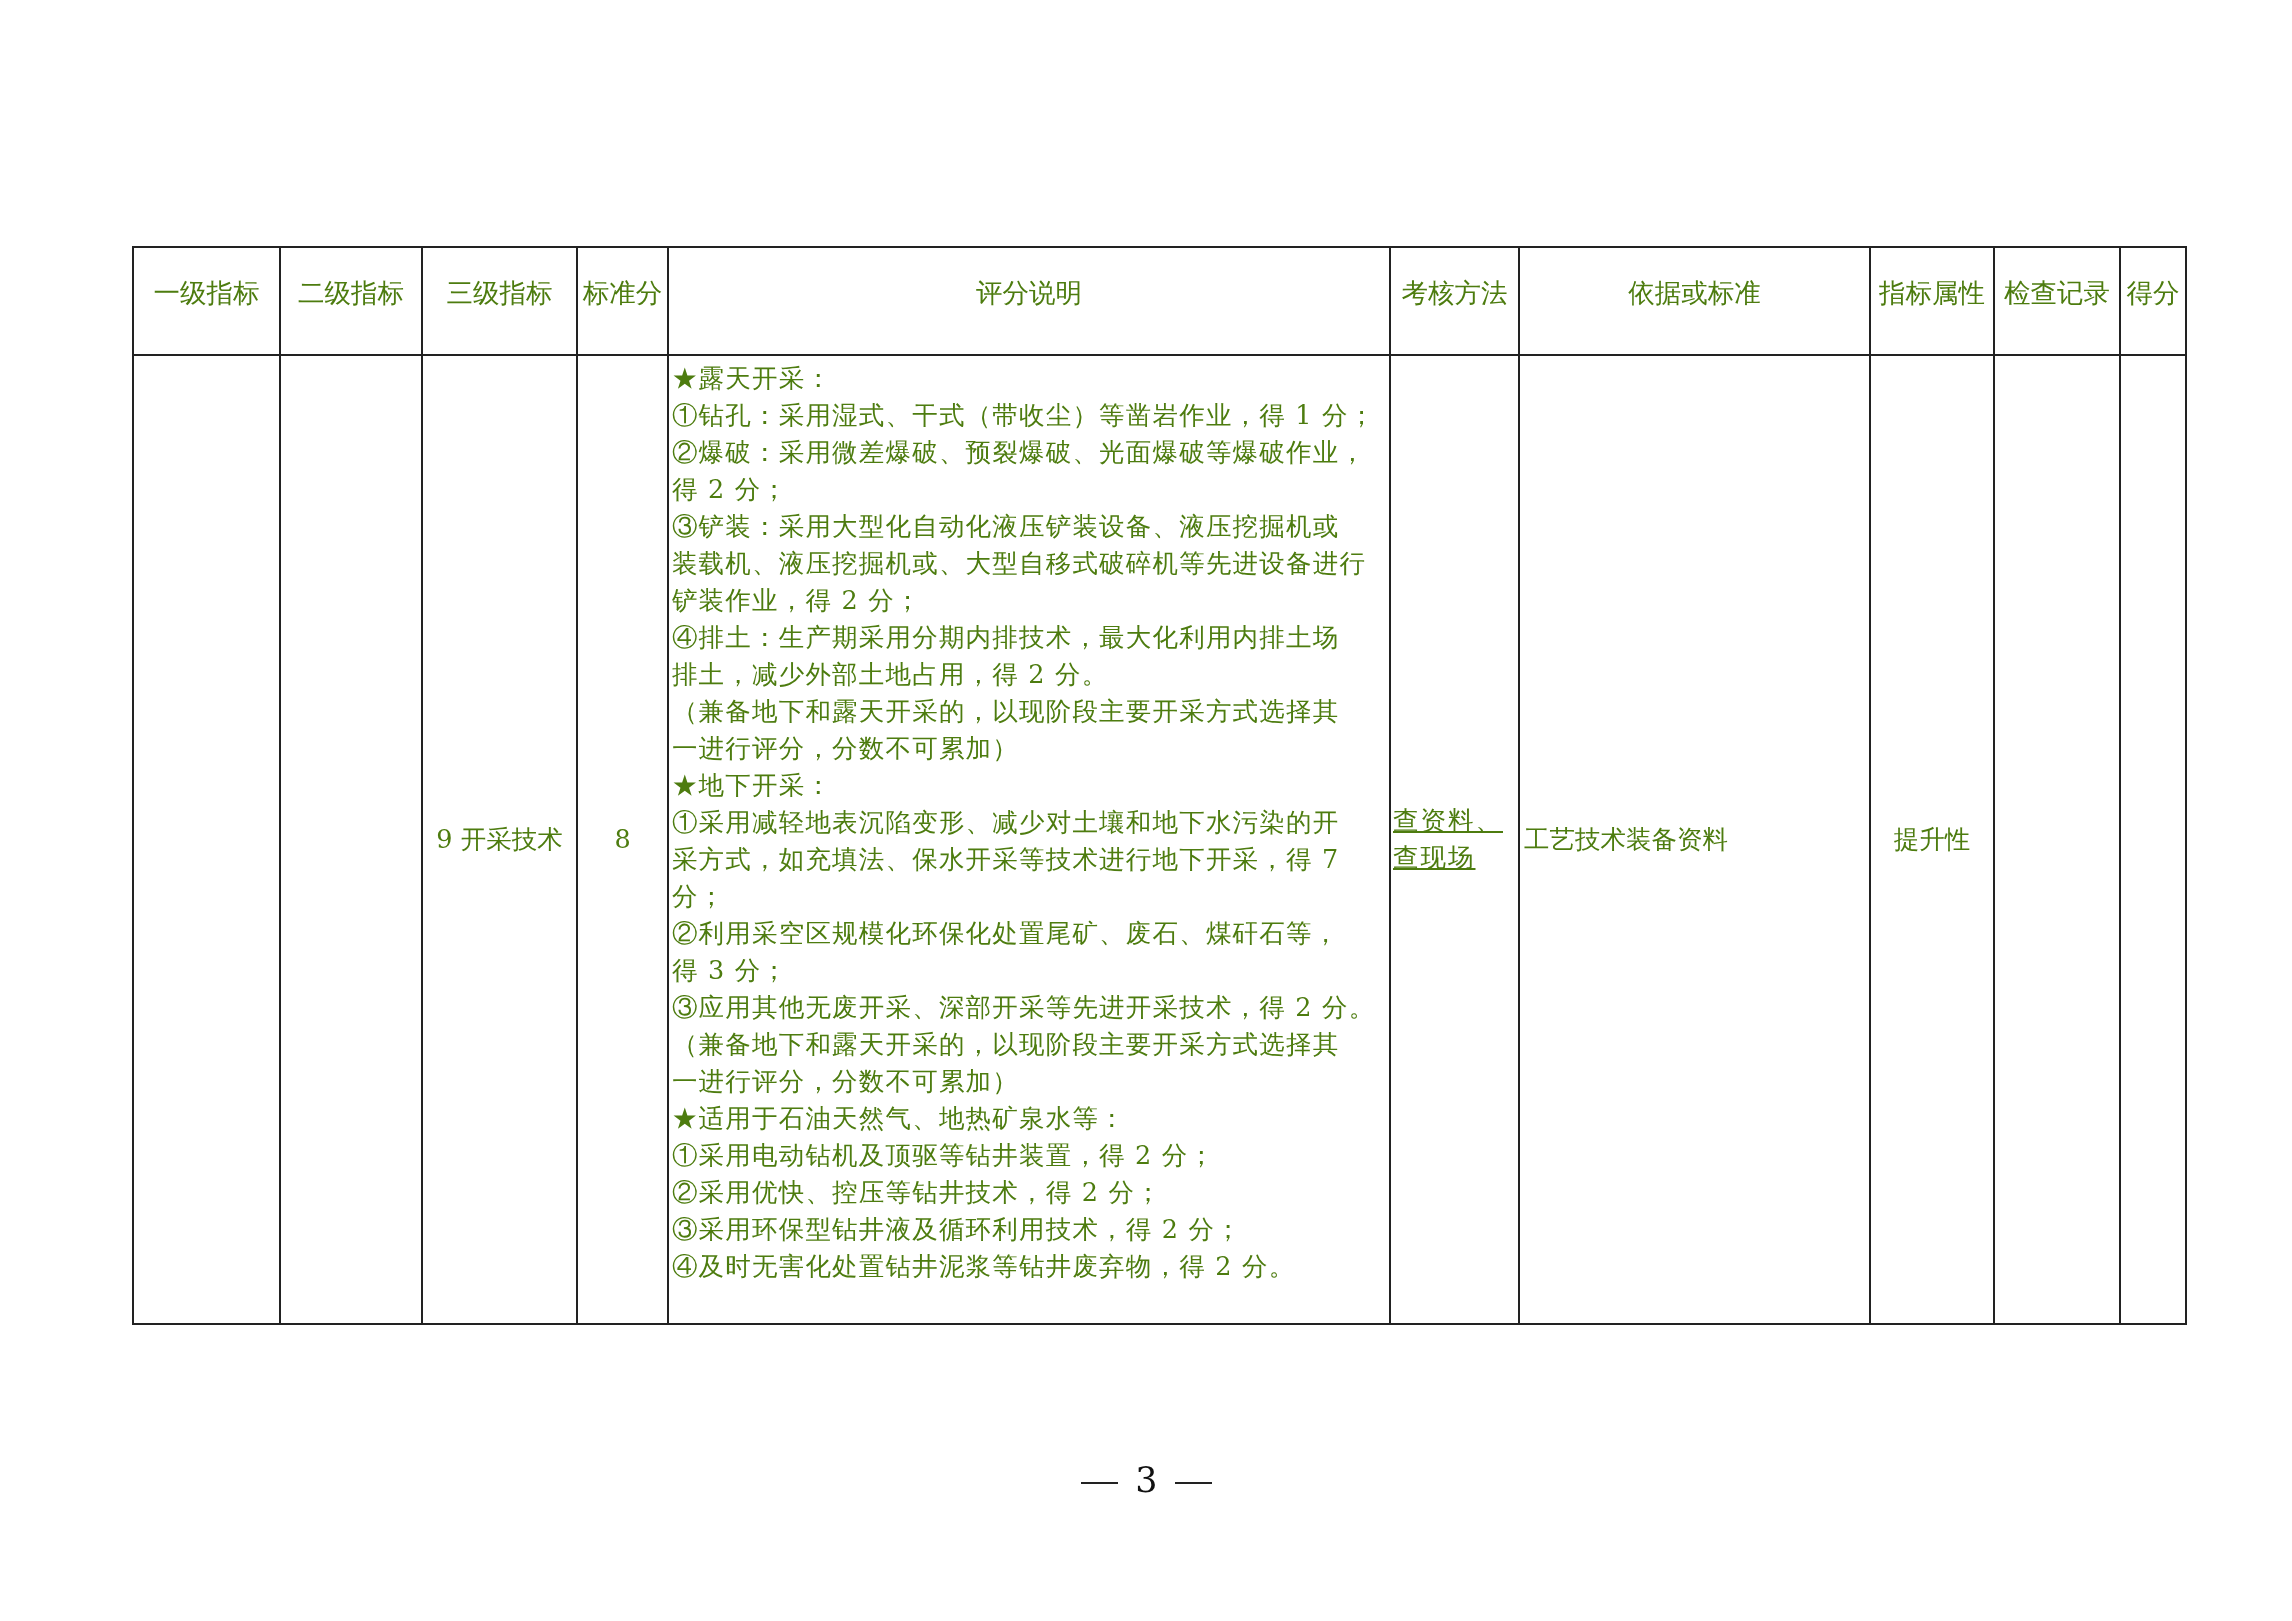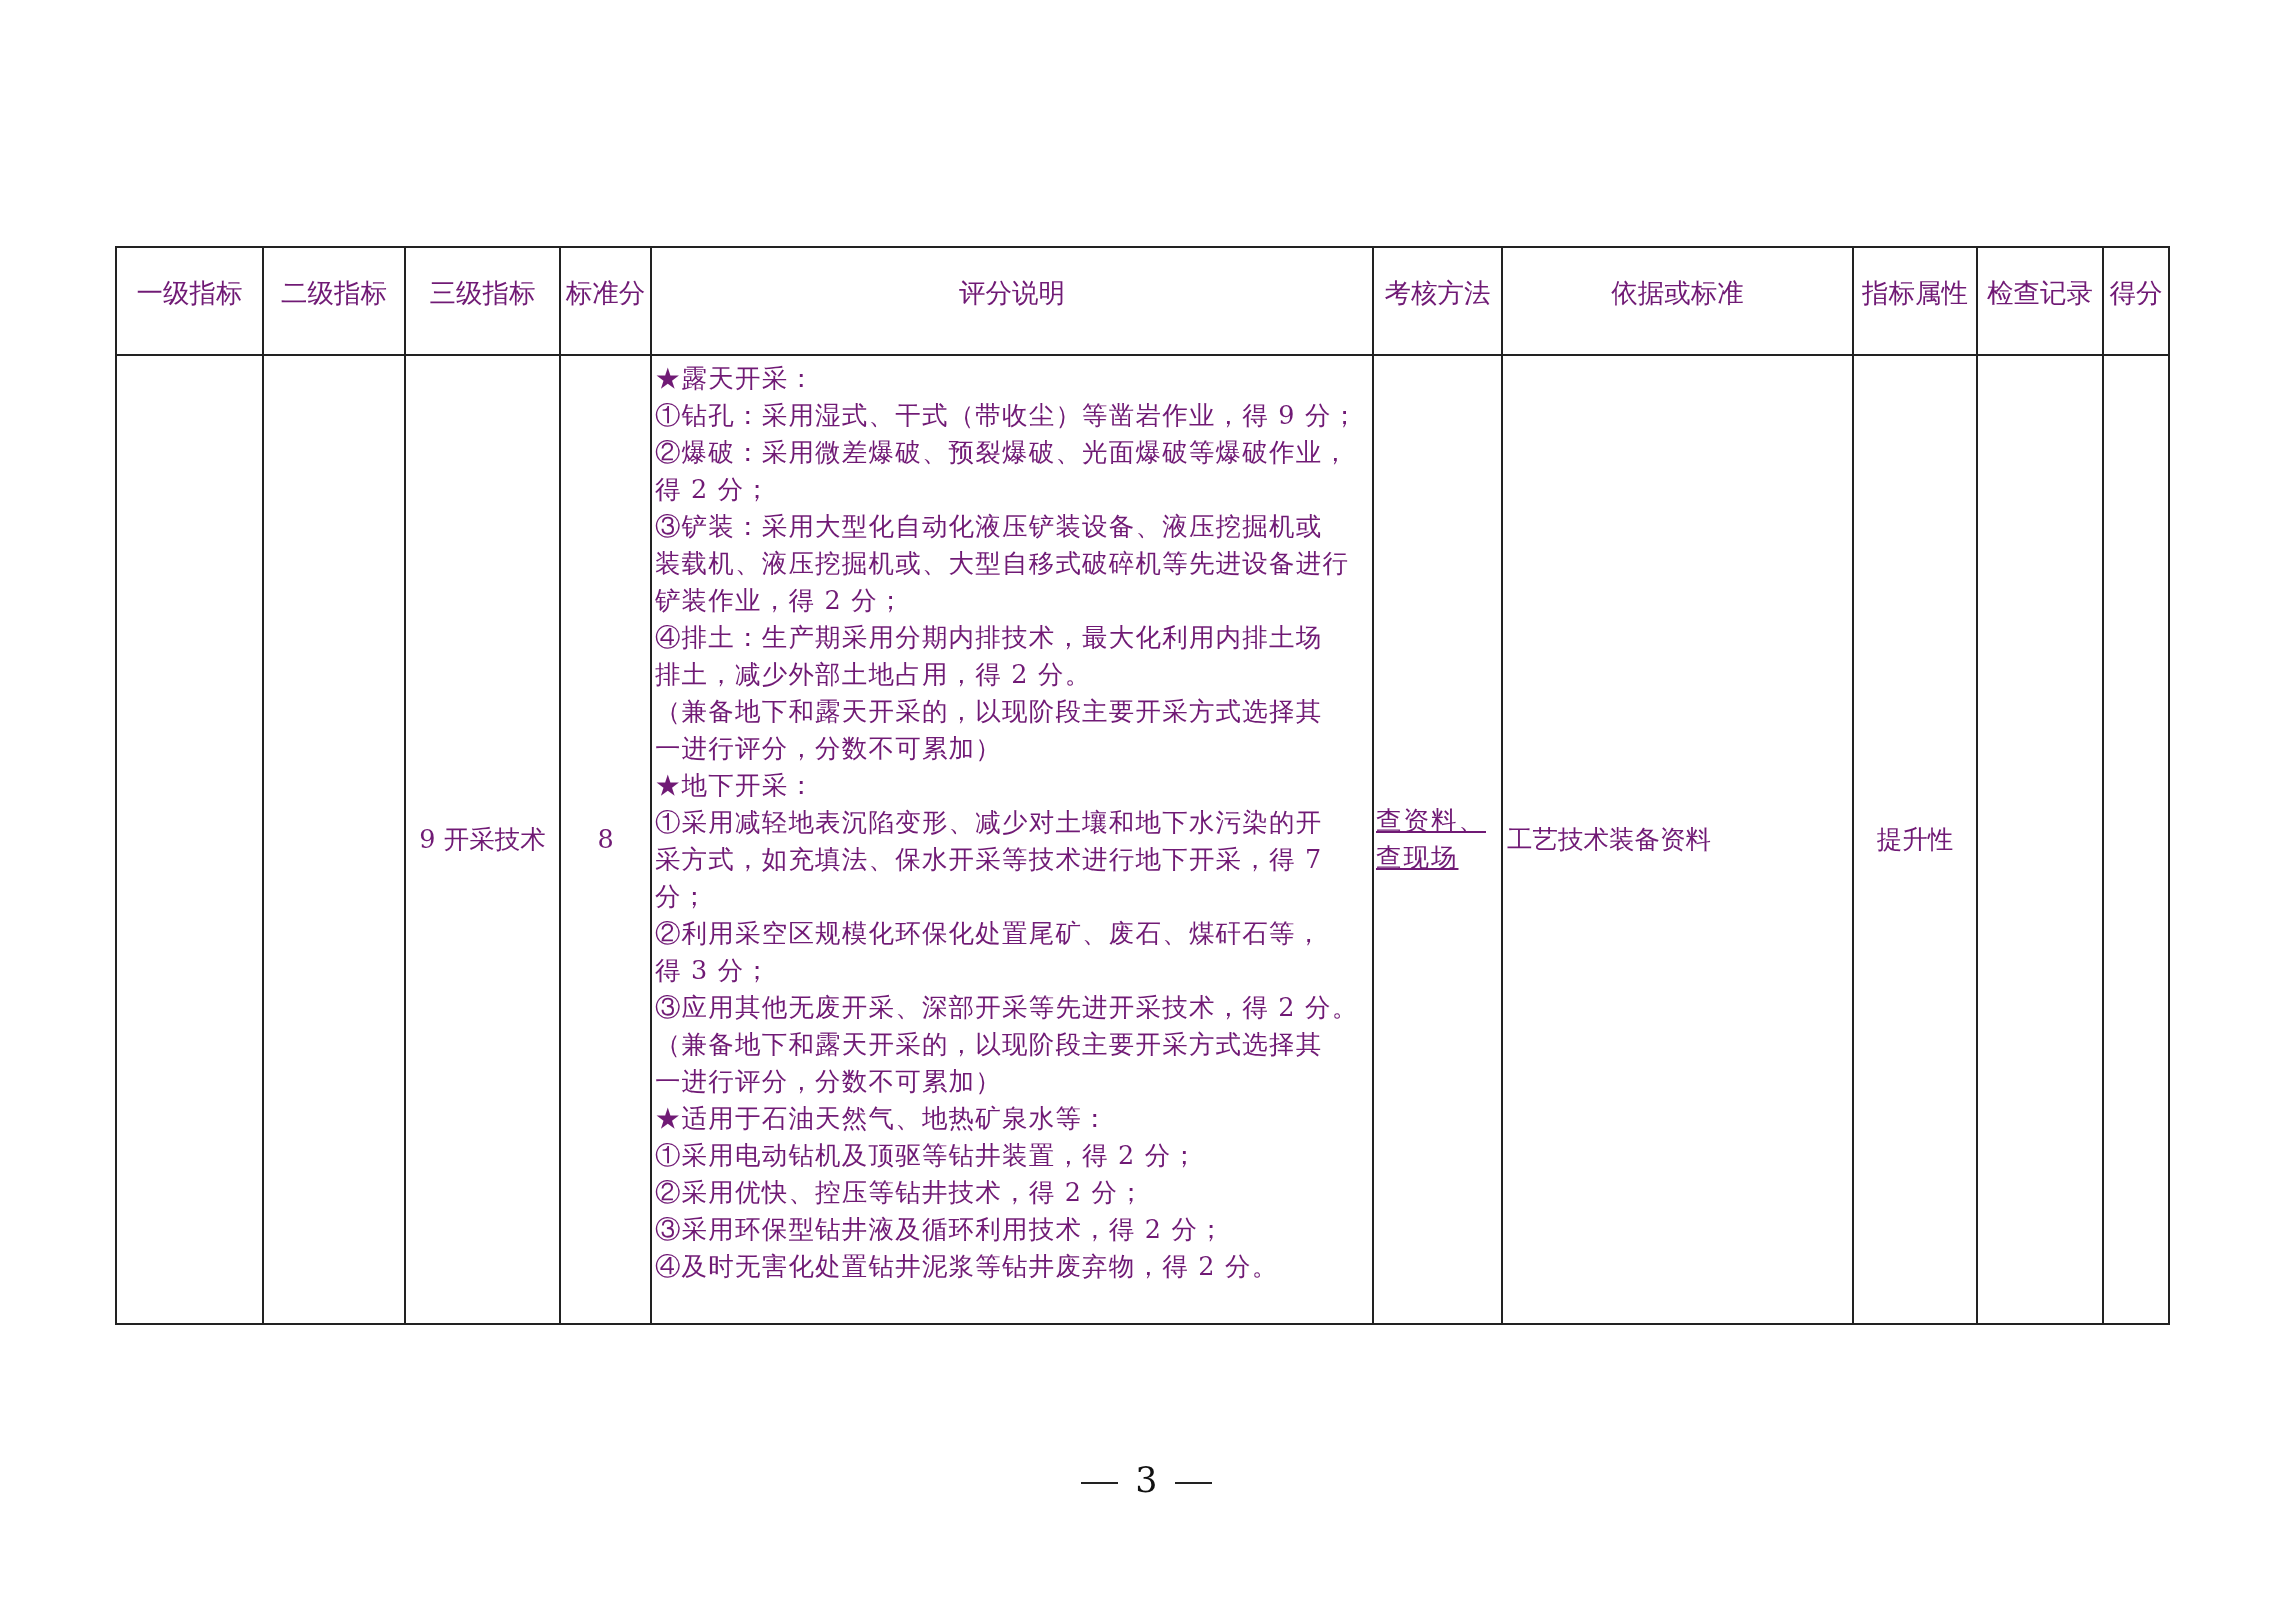--- a/index.html
+++ b/index.html
@@ -1,22 +1,22 @@
 <!DOCTYPE html>
 <html><head>
 <meta charset="utf-8">
 <style>
   html, body { margin: 0; padding: 0; background: #ffffff; }
   body { width: 2293px; height: 1621px; position: relative; overflow: hidden; }
   .page { position: absolute; left: 0; top: 0; width: 2293px; height: 1621px; }
   table.eval {
-    position: absolute; left: 115px; top: 246px;
+    position: absolute; left: 132px; top: 246px;
     border-collapse: collapse; table-layout: fixed;
     width: 2054px;
-    color: #701a75;
+    color: #4d7c0f;
   }
   table.eval td, table.eval th {
     border: 2px solid #222;
     padding: 0;
     vertical-align: middle;
   }
   table.eval th {
     height: 98px;
     font-family: "DejaVu Sans", sans-serif;
     font-weight: normal;
@@ -83,21 +83,21 @@
       </tr>
     </thead>
     <tbody>
       <tr>
         <td class="c-center"></td>
         <td class="c-center"></td>
         <td class="c-center">9 开采技术</td>
         <td class="c-center">8</td>
         <td class="desc">
           <span class="line">★露天开采：</span>
-          <span class="line">①钻孔：采用湿式、干式（带收尘）等凿岩作业，得 9 分；</span>
+          <span class="line">①钻孔：采用湿式、干式（带收尘）等凿岩作业，得 1 分；</span>
           <span class="line">②爆破：采用微差爆破、预裂爆破、光面爆破等爆破作业，</span>
           <span class="line">得 2 分；</span>
           <span class="line">③铲装：采用大型化自动化液压铲装设备、液压挖掘机或</span>
           <span class="line">装载机、液压挖掘机或、大型自移式破碎机等先进设备进行</span>
           <span class="line">铲装作业，得 2 分；</span>
           <span class="line">④排土：生产期采用分期内排技术，最大化利用内排土场</span>
           <span class="line">排土，减少外部土地占用，得 2 分。</span>
           <span class="line">（兼备地下和露天开采的，以现阶段主要开采方式选择其</span>
           <span class="line">一进行评分，分数不可累加）</span>
           <span class="line">★地下开采：</span>

